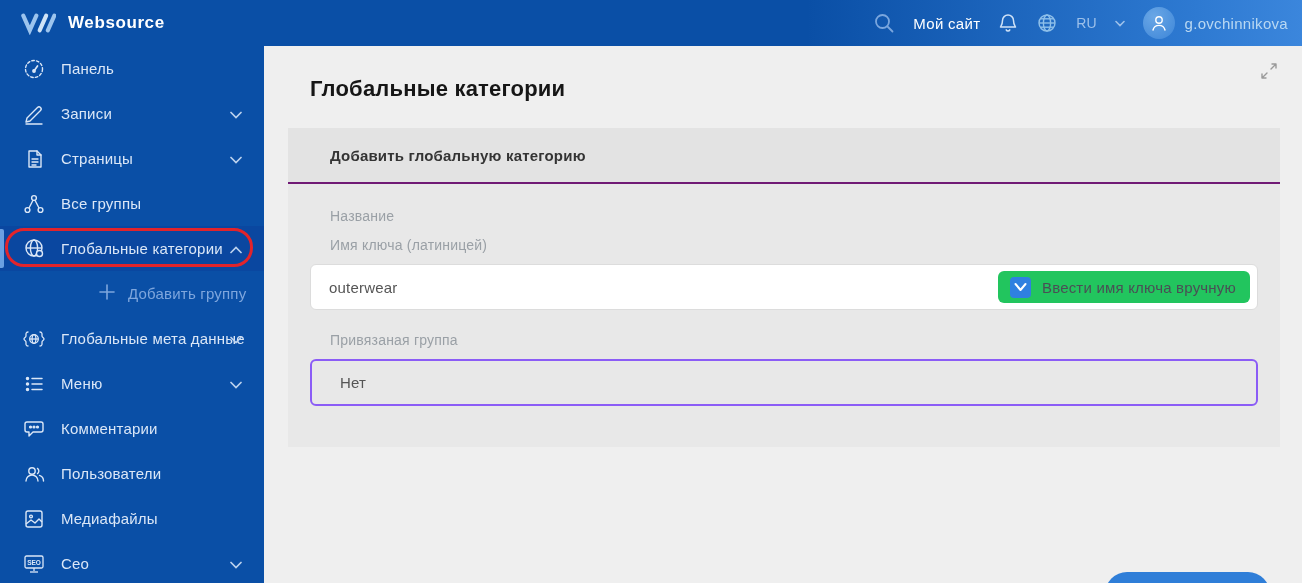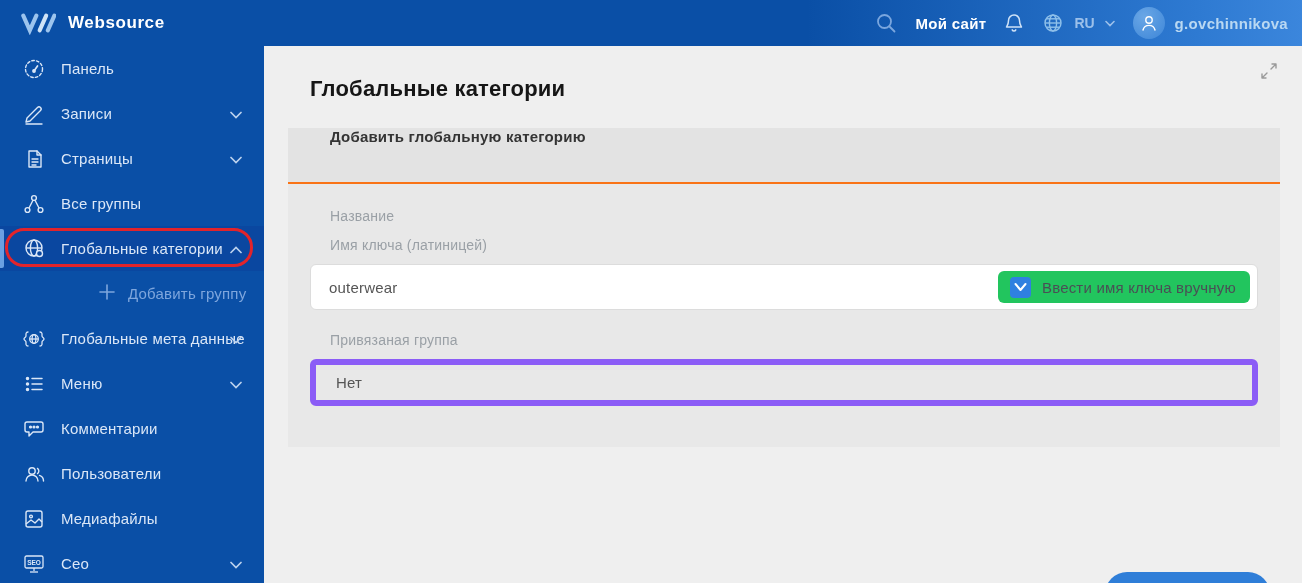--- a/index.html
+++ b/index.html
@@ -6,24 +6,24 @@
   html,body { width:1302px; height:583px; overflow:hidden; font-family:"Liberation Sans", sans-serif; background:#efefef; }
 
   
   .topbar {
     position:absolute; left:0; top:0; width:1302px; height:46px;
     background:linear-gradient(90deg,#0a4fa6 0%, #0a4fa6 62%, #2e7ad2 92%, #3b86dc 100%);
     z-index:5;
   }
   .topbar-right {
     position:absolute; right:14px; top:0; height:46px;
-    display:flex; align-items:center; gap:18px;font-weight:bold;
+    display:flex; align-items:center; gap:18px;
   }
   .tb-mysite { color:#ffffff; font-size:15px; letter-spacing:.3px; cursor:pointer; }
-  .tb-lang { display:flex; align-items:center; gap:10px; color:#9cc0ea; font-size:14px; cursor:pointer; }
+  .tb-lang { display:flex; align-items:center; gap:18px; color:#9cc0ea; font-size:14px; cursor:pointer; }
   .tb-user { display:flex; align-items:center; gap:10px; cursor:pointer; }
   .tb-username { color:#b9d8f2; font-size:15px; letter-spacing:.3px; }
   .avatar {
     width:32px; height:32px; border-radius:50%;
     background:radial-gradient(circle at 35% 30%, #6aa7e6, #3d86d8);
     display:flex; align-items:center; justify-content:center;
   }
   .icon-btn { display:flex; align-items:center; justify-content:center; cursor:pointer; }
 
   
@@ -58,22 +58,22 @@
   .sitem.sub .slabel { margin-left:30px; }
 
   
   .main { position:absolute; left:264px; top:46px; right:0; bottom:0; background:#efefef; }
   .page-head { position:relative; padding:30px 24px 0 46px; }
   .page-title { font-size:22px; font-weight:800; color:#161616; letter-spacing:.2px; }
   .expand-btn { position:absolute; right:24px; top:16px; cursor:pointer; }
 
   .card { margin:26px 22px 0 24px; }
   .card-header {
-    height:56px; background:#e3e3e3; display:flex; align-items:flex-start;
-    padding-left:42px; border-bottom:2px solid #f97316;
+    height:56px; background:#e3e3e3; display:flex; align-items:center;
+    padding-left:42px; border-bottom:2px solid #701a75;
   }
   .card-header-title { font-size:15px; font-weight:bold; color:#343434; letter-spacing:.2px; }
   .card-body { background:#e8e8e8; padding:0 22px 41px 22px; }
 
   .field-label { font-size:14px; color:#9aa0a6; letter-spacing:.2px; padding-left:20px; }
   .lbl1 { padding-top:24px; }
   .lbl2 { padding-top:13px; }
   .lbl3 { padding-top:22px; }
   .field-label + .finput, .field-label + .fselect { margin-top:11px; }
 
@@ -90,22 +90,22 @@
     position:absolute; right:7px; top:6px; height:32px;
     background:#22c55e; border-radius:6px; display:flex; align-items:center;
     gap:11px; padding:0 14px 0 12px; cursor:pointer;
   }
   .manual-key-label { font-size:15px; color:#4a4f55; letter-spacing:.2px; white-space:nowrap; }
   .cbox {
     width:21px; height:21px; background:#2f80e0; border-radius:4px;
     display:flex; align-items:center; justify-content:center; flex:none;
   }
   .fselect {
-    height:47px; border:6px solid #8b5cf6; border-radius:6px;
-    display:flex; align-items:center; padding:0 20px; cursor:pointer;
+    height:47px; border:2px solid #8b5cf6; border-radius:6px;
+    display:flex; align-items:center; padding:0 28px; cursor:pointer;
     background:transparent;
   }
   .fselect-value { font-size:15px; color:#555; letter-spacing:.2px; }
 
   .submit-btn {
     position:absolute; right:32px; top:572px; width:165px; height:44px;
     border:none; border-radius:22px; background:#2f7ed8; cursor:pointer;
   }
 </style>
 </head>

